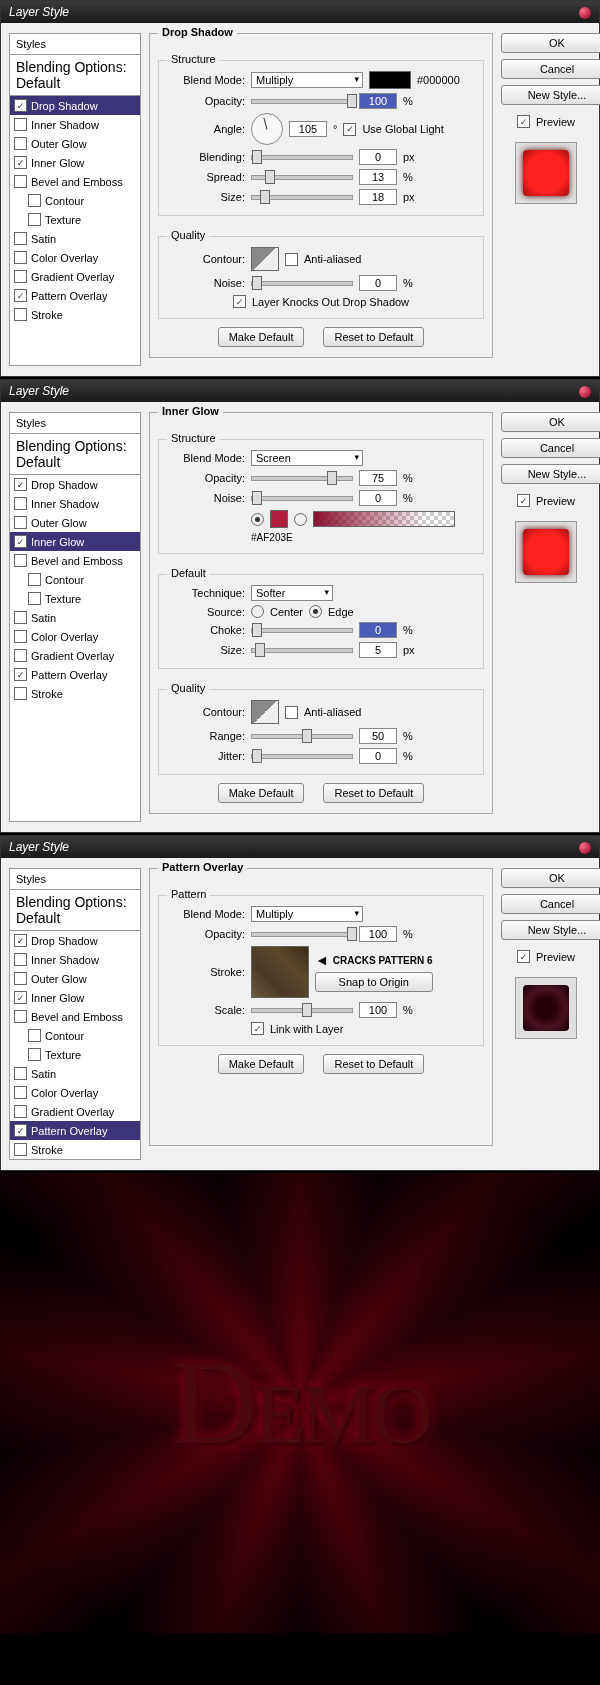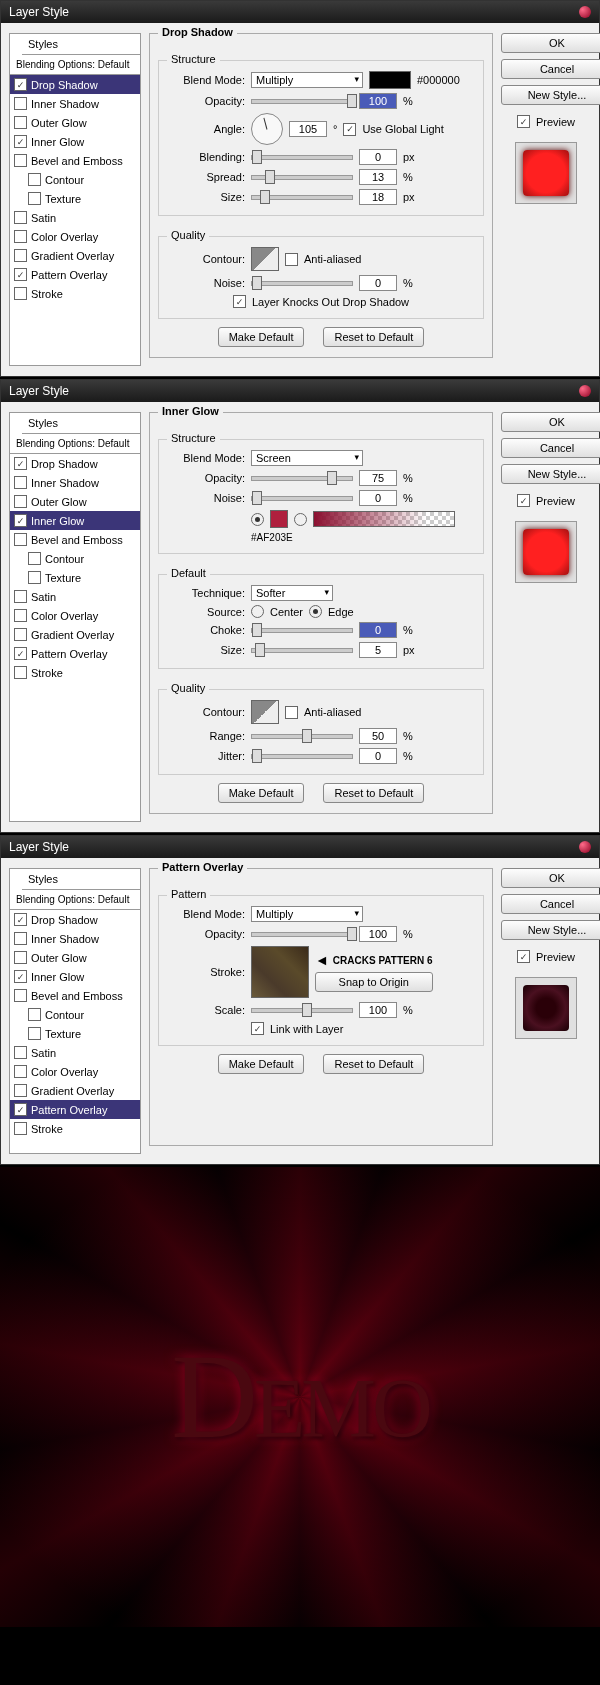--- a/index.html
+++ b/index.html
@@ -1,22 +1,22 @@
 <!DOCTYPE html>
 <html><head>
 <meta charset="utf-8">
 <style>
 body { margin:0; padding:0; font-family:Tahoma,Arial,sans-serif; font-size:11px; background:#000; width:600px;}
 .dialog { background:#e8e8e8; border:1px solid #333; margin-bottom:2px;}
-.titlebar { background:linear-gradient(#3a3a3a,#1a1a1a); color:#fff; padding:4px 8px; font-size:12px; display:flex; justify-content:space-between; align-items:center;}
+.titlebar { background:linear-gradient(#3a3a3a,#1a1a1a); color:#fff; padding:4px 8px; font-size:12px; display:flex; justify-content:space-between; align-items:flex-end;font-style:italic;}
 .orb { width:12px; height:12px; border-radius:50%; background:radial-gradient(circle at 30% 30%,#ff6b8a,#8b0020);}
 .body { display:flex; padding:10px 8px; gap:8px; background:#f0f0f0;}
 .styles-panel { width:130px; border:1px solid #999; background:#fff;}
-.sp-head { padding:4px 6px; border-bottom:1px solid #999; font-size:11px;margin-left:12px;}
-.sp-blend { padding:4px 6px; border-bottom:1px solid #999; font-size:10px;}
+.sp-head { padding:4px 6px; border-bottom:1px solid #999; font-size:11px;}
+.sp-blend { padding:4px 6px; border-bottom:1px solid #999; font-size:14px;}
 .sp-item { padding:3px 4px; display:flex; align-items:center; gap:4px; font-size:11px;}
 .sp-item.sel { background:#3b3578; color:#fff;}
 .sp-item.indent { padding-left:18px;}
 .cb { width:11px; height:11px; border:1px solid #666; background:#fff; display:inline-flex; align-items:center; justify-content:center; font-size:9px; color:#333;}
 .cb.chk::before{content:"✓";}
 .main { flex:1;}
 .fieldset { border:1px solid #aaa; margin:0 0 8px 0; padding:6px 8px 10px 8px; position:relative;}
 .fieldset > .legend { position:absolute; top:-8px; left:8px; background:#f0f0f0; padding:0 4px; font-size:11px; font-weight:bold;}
 .sub { border:1px solid #ccc; margin-top:20px; padding:6px 16px; position:relative;}
 .sub > .sublegend { position:absolute; top:-8px; left:8px; background:#f0f0f0; padding:0 4px; font-size:11px;}

